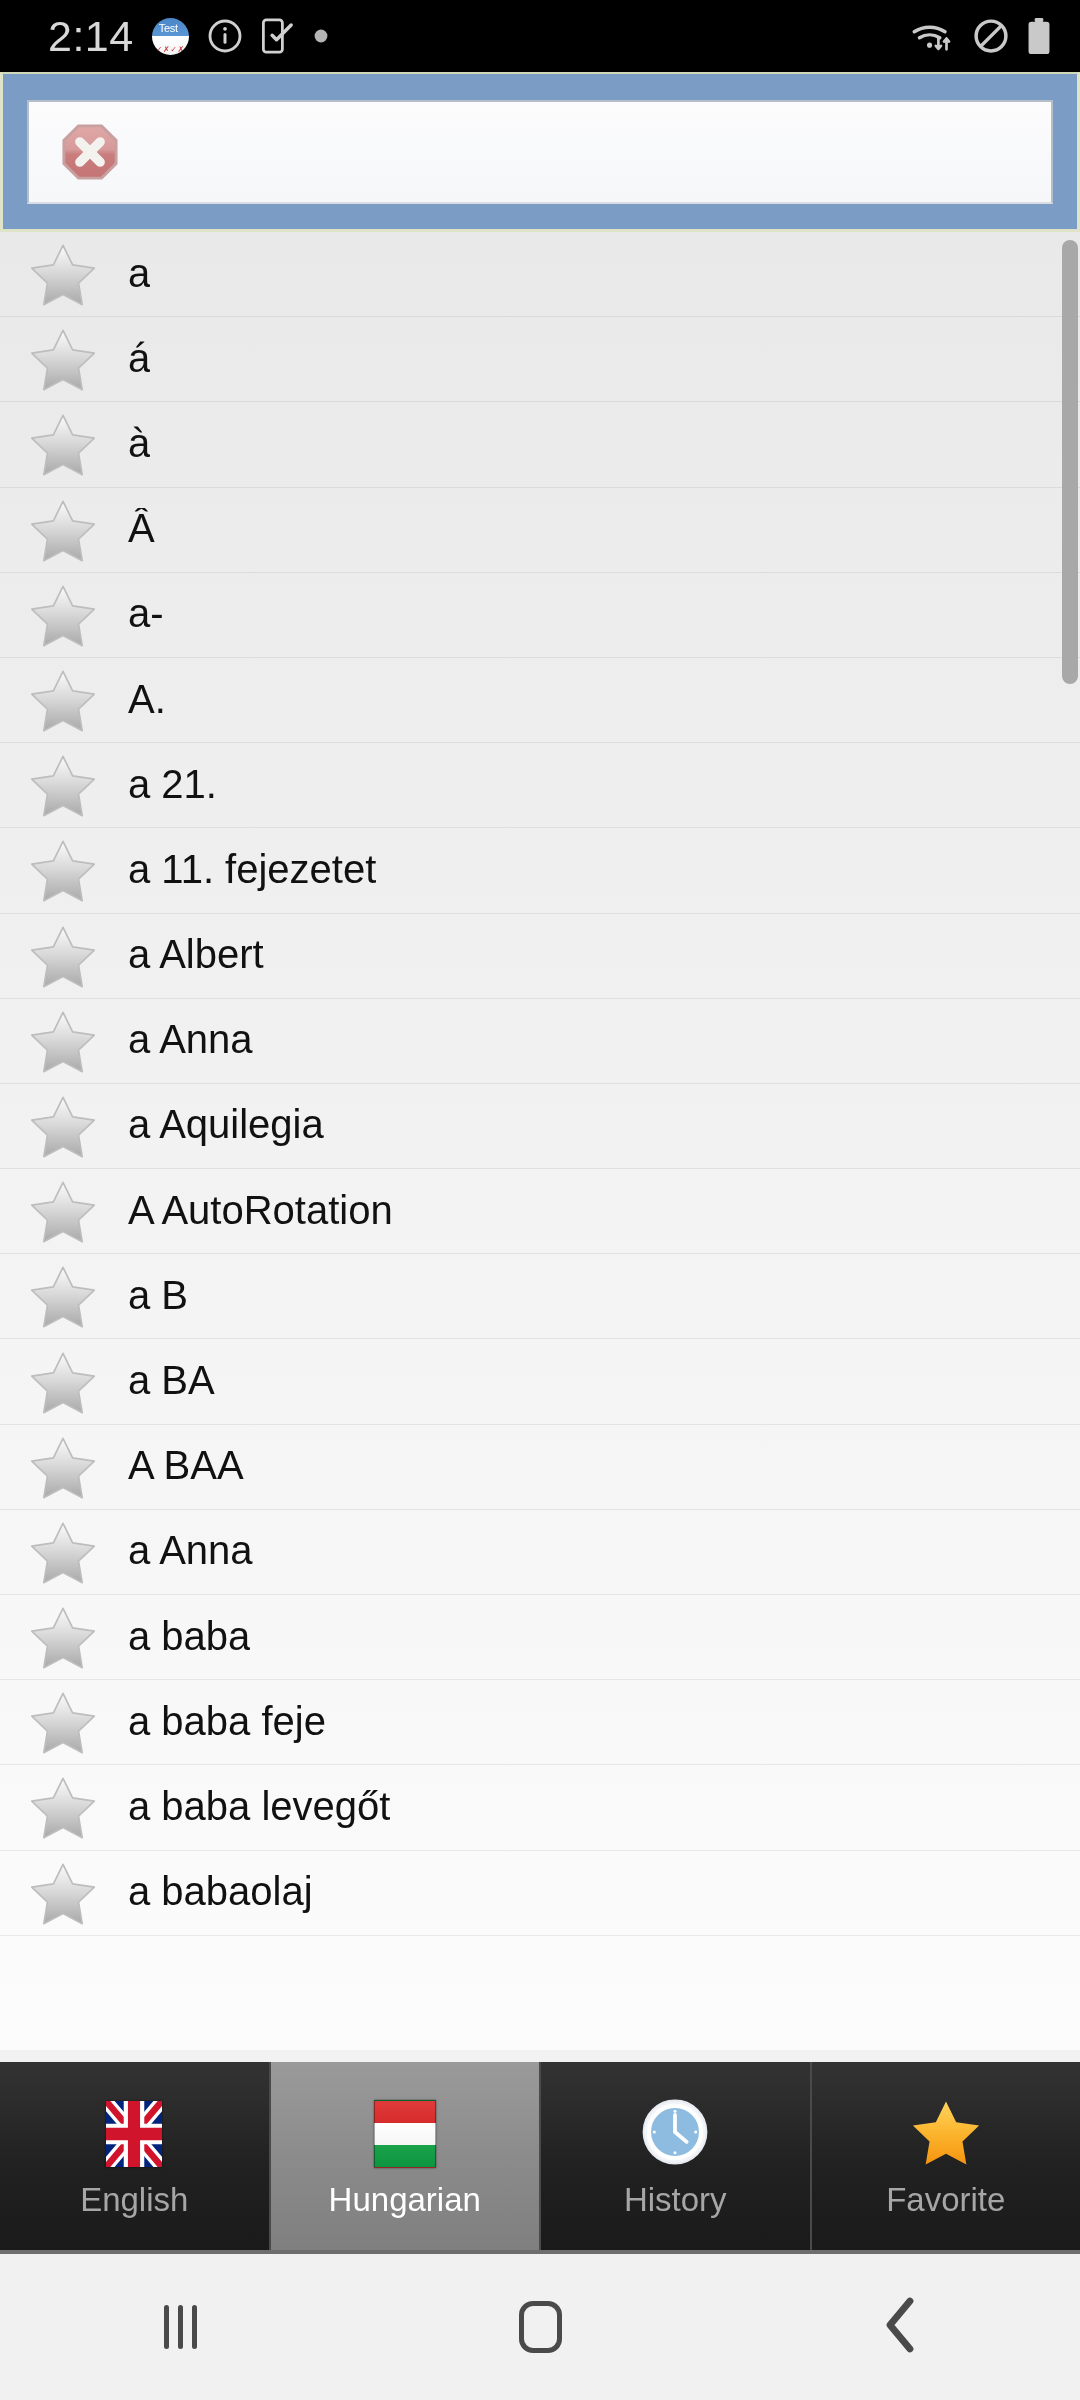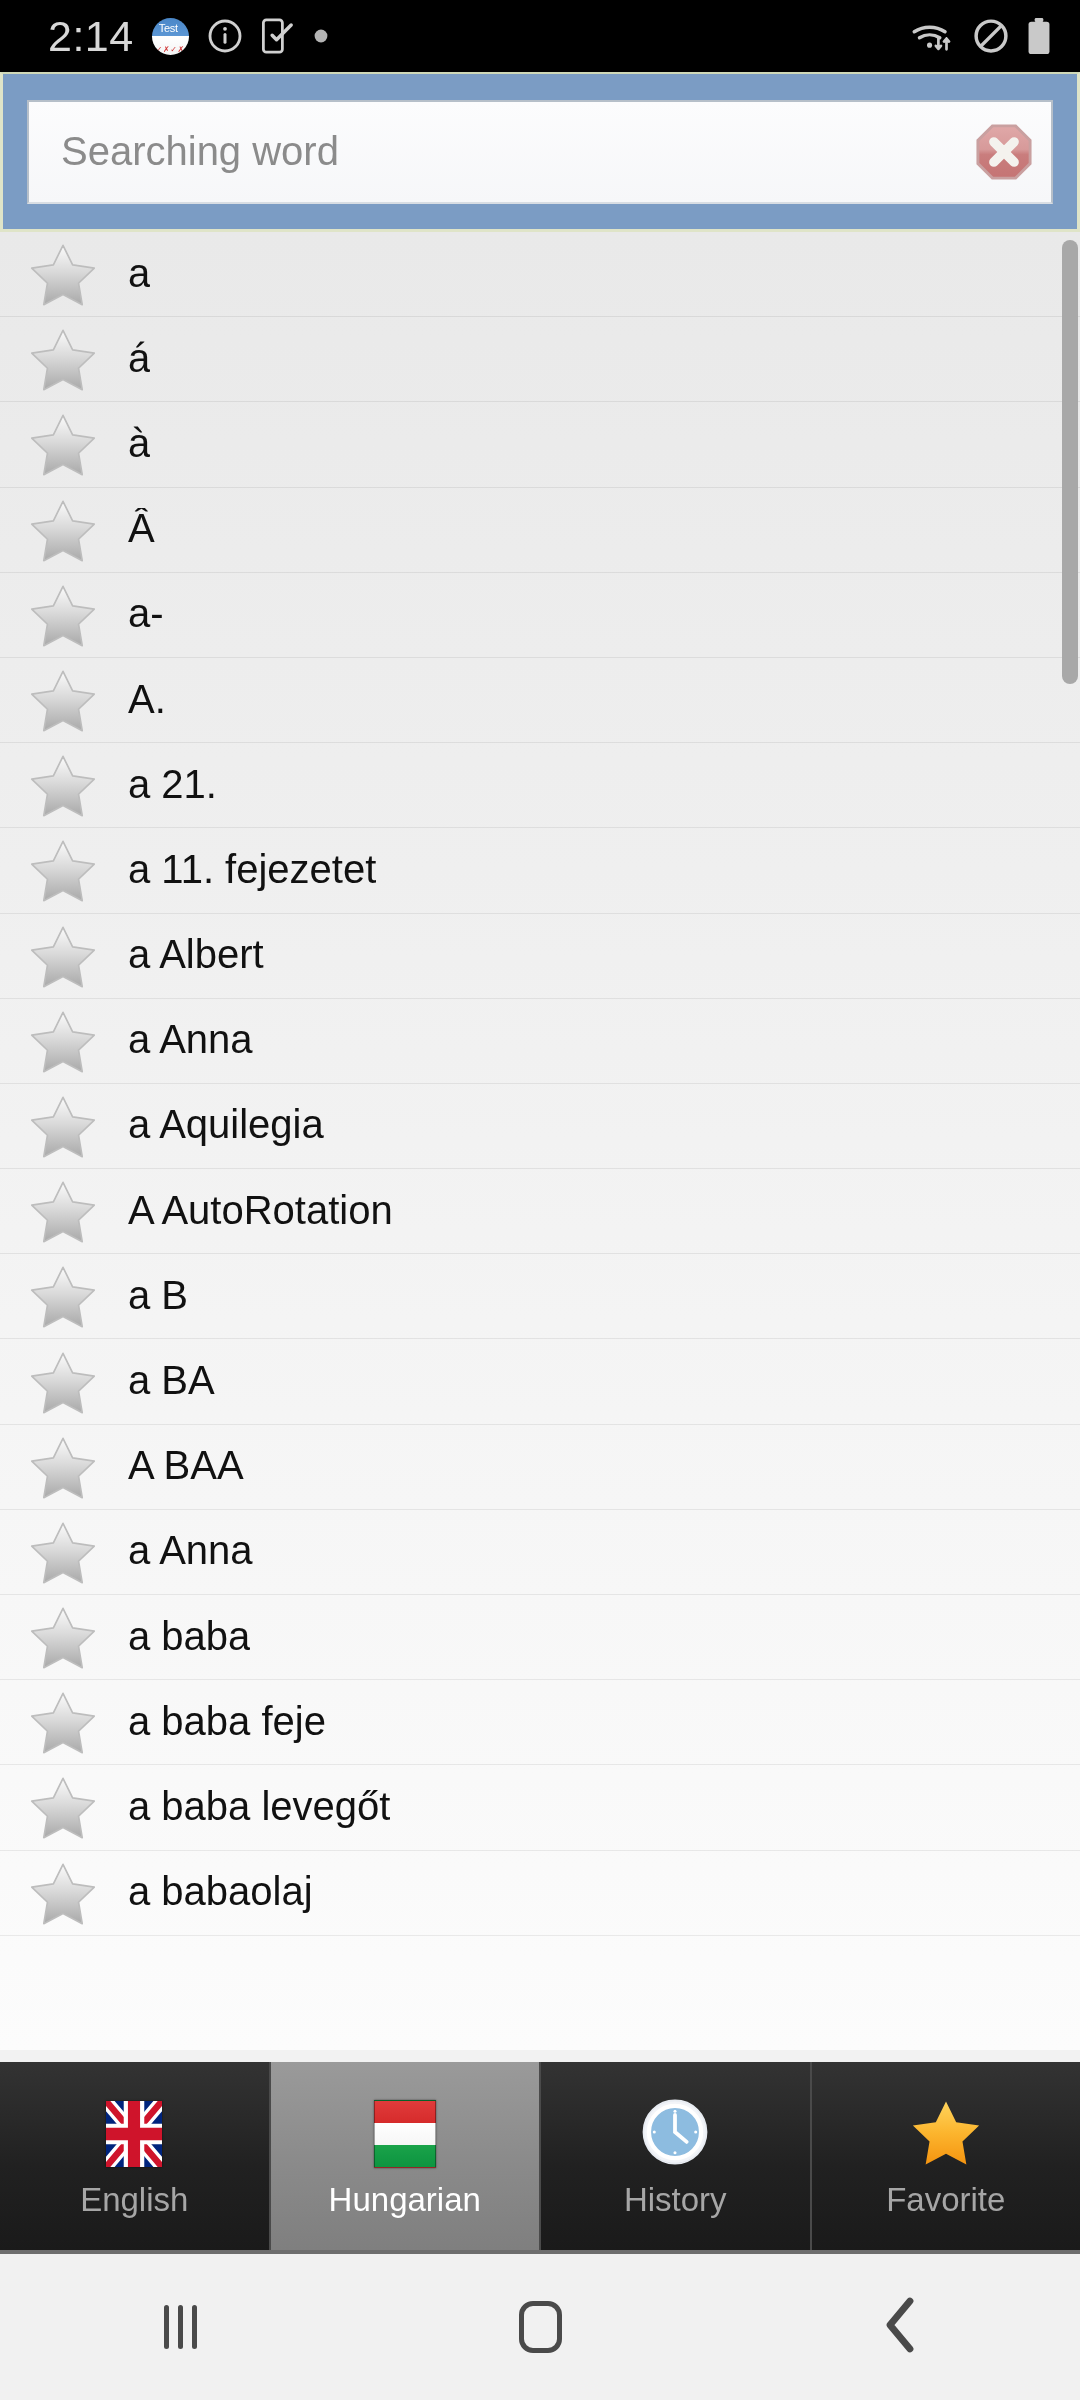--- a/index.html
+++ b/index.html
@@ -305,21 +305,20 @@
         <svg class="icon-svg" width="26" height="38" viewBox="0 0 16 24">
           <rect x="5.3" y="0.6" width="5.4" height="2.6" rx="0.8" fill="#c9c9c9"></rect>
           <rect x="1.4" y="3" width="13.2" height="20.4" rx="1.8" fill="#c9c9c9"></rect>
         </svg>
       </span>
     </div>
   </div>
 
   <div class="search-header">
     <div class="search-field">
-      <span class="search-placeholder">Searching word</span>
       <span class="clear-btn">
         <svg width="58" height="58" viewBox="0 0 40 40">
           <defs>
             <linearGradient id="octG" x1="0" y1="0" x2="0" y2="1">
               <stop offset="0%" stop-color="#e0a8a8"></stop>
               <stop offset="45%" stop-color="#d79a9a"></stop>
               <stop offset="55%" stop-color="#c97d7d"></stop>
               <stop offset="100%" stop-color="#c57474"></stop>
             </linearGradient>
           </defs>

